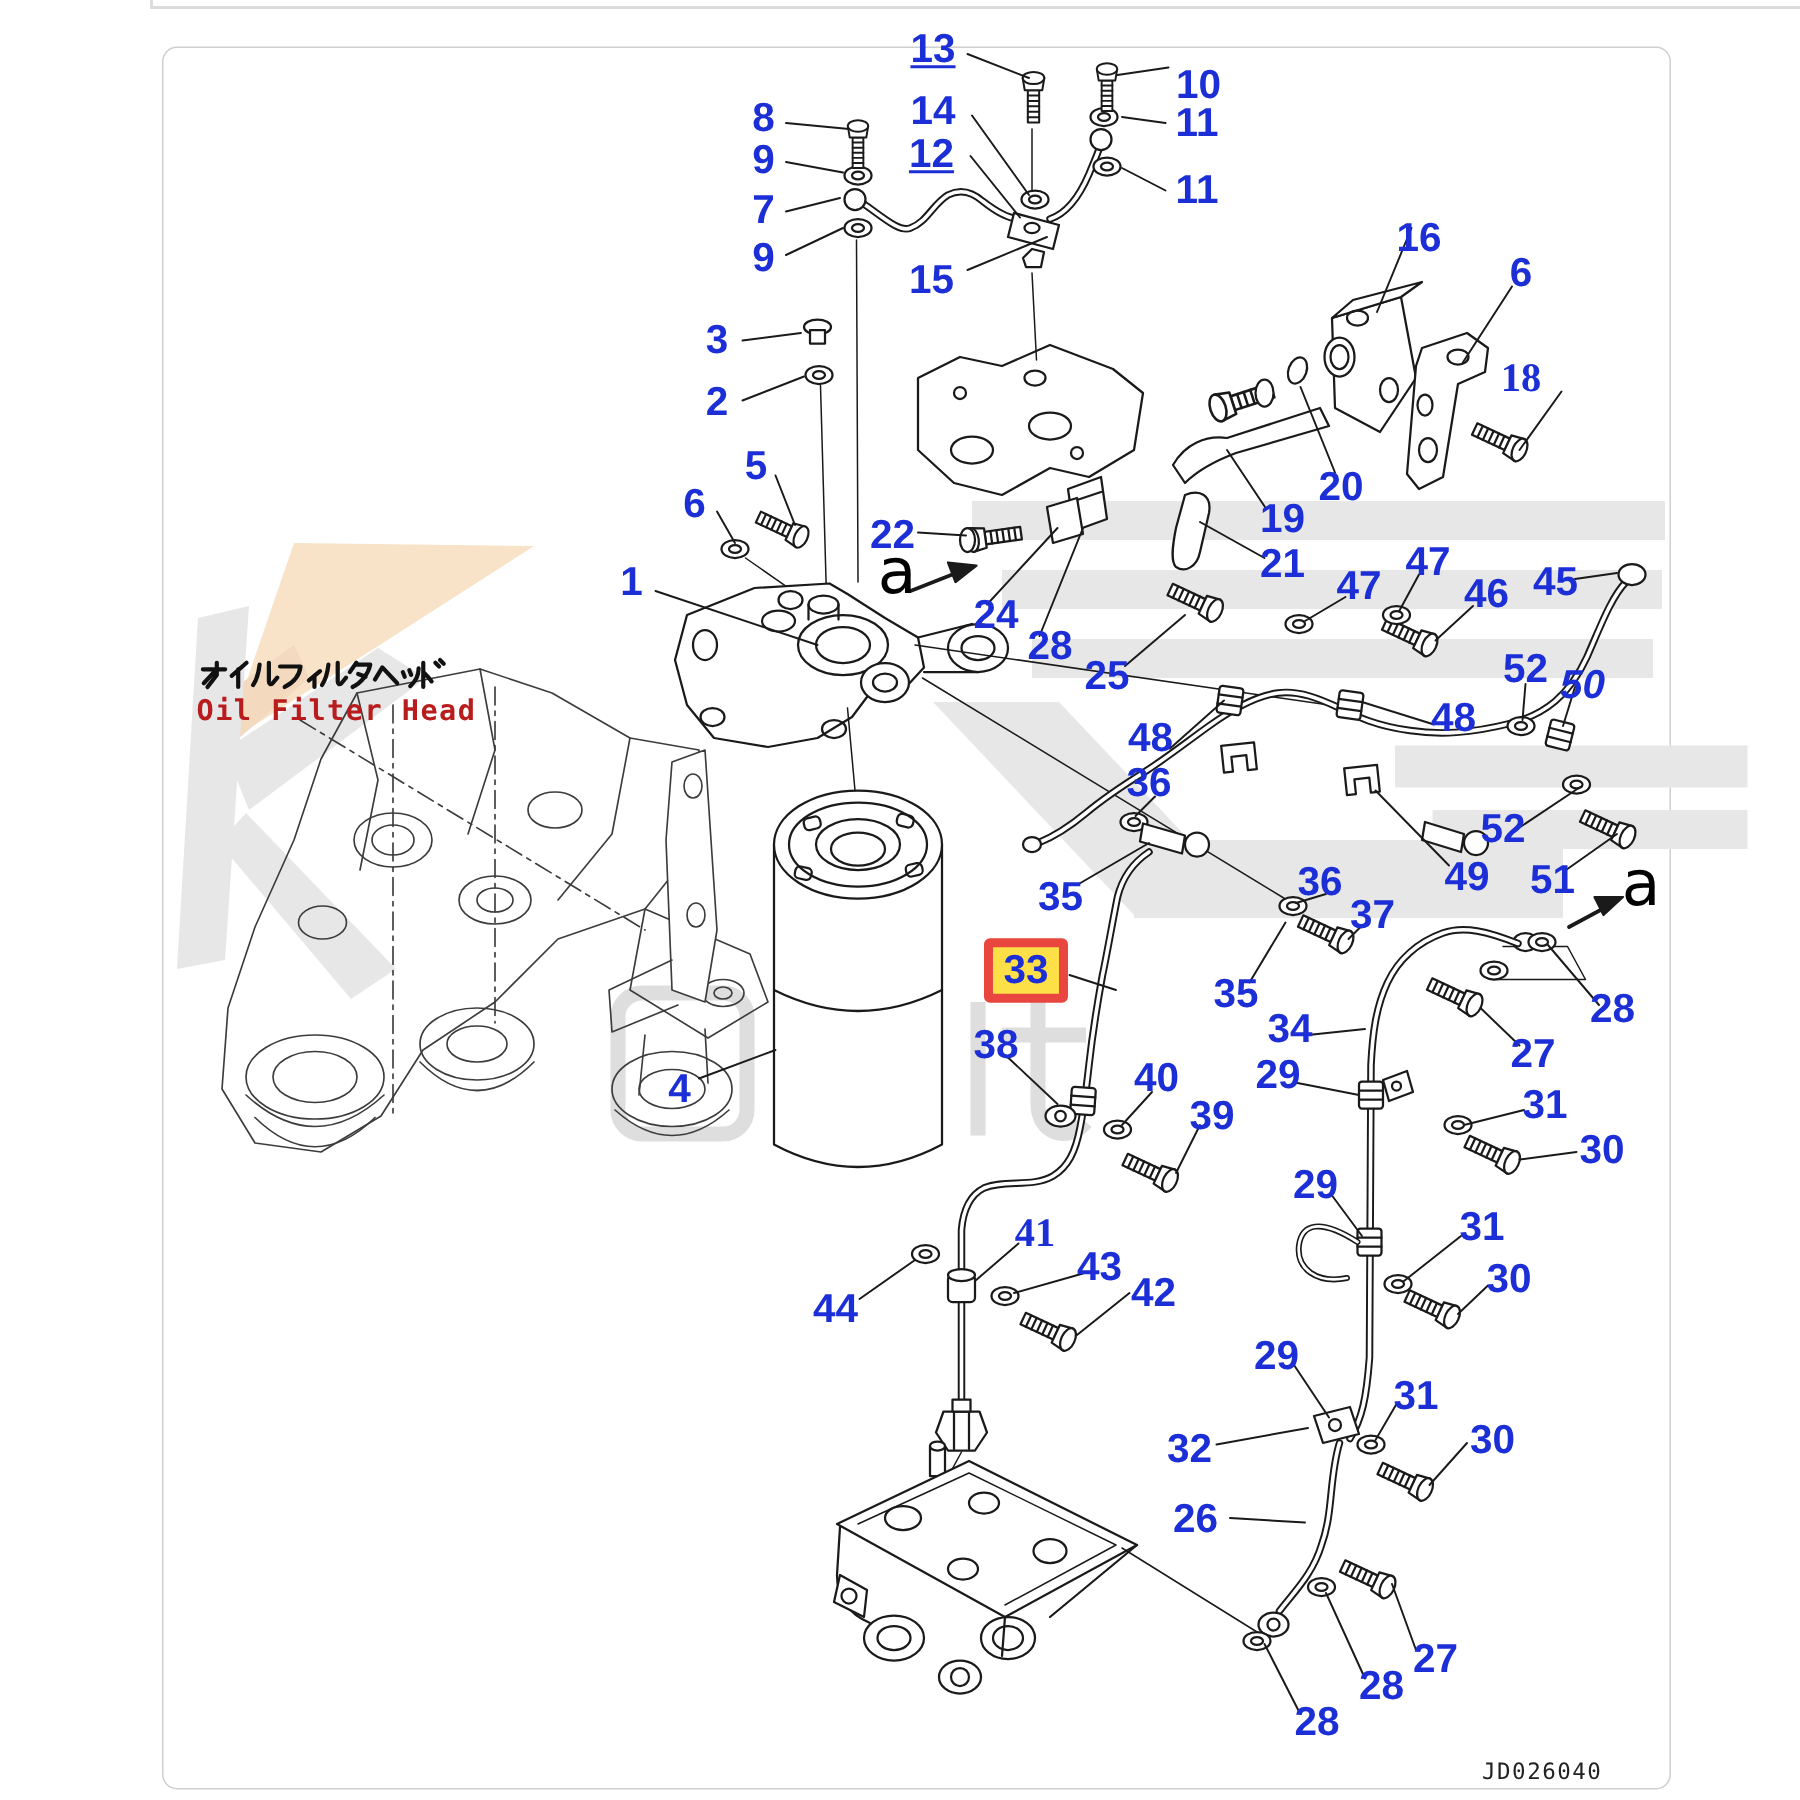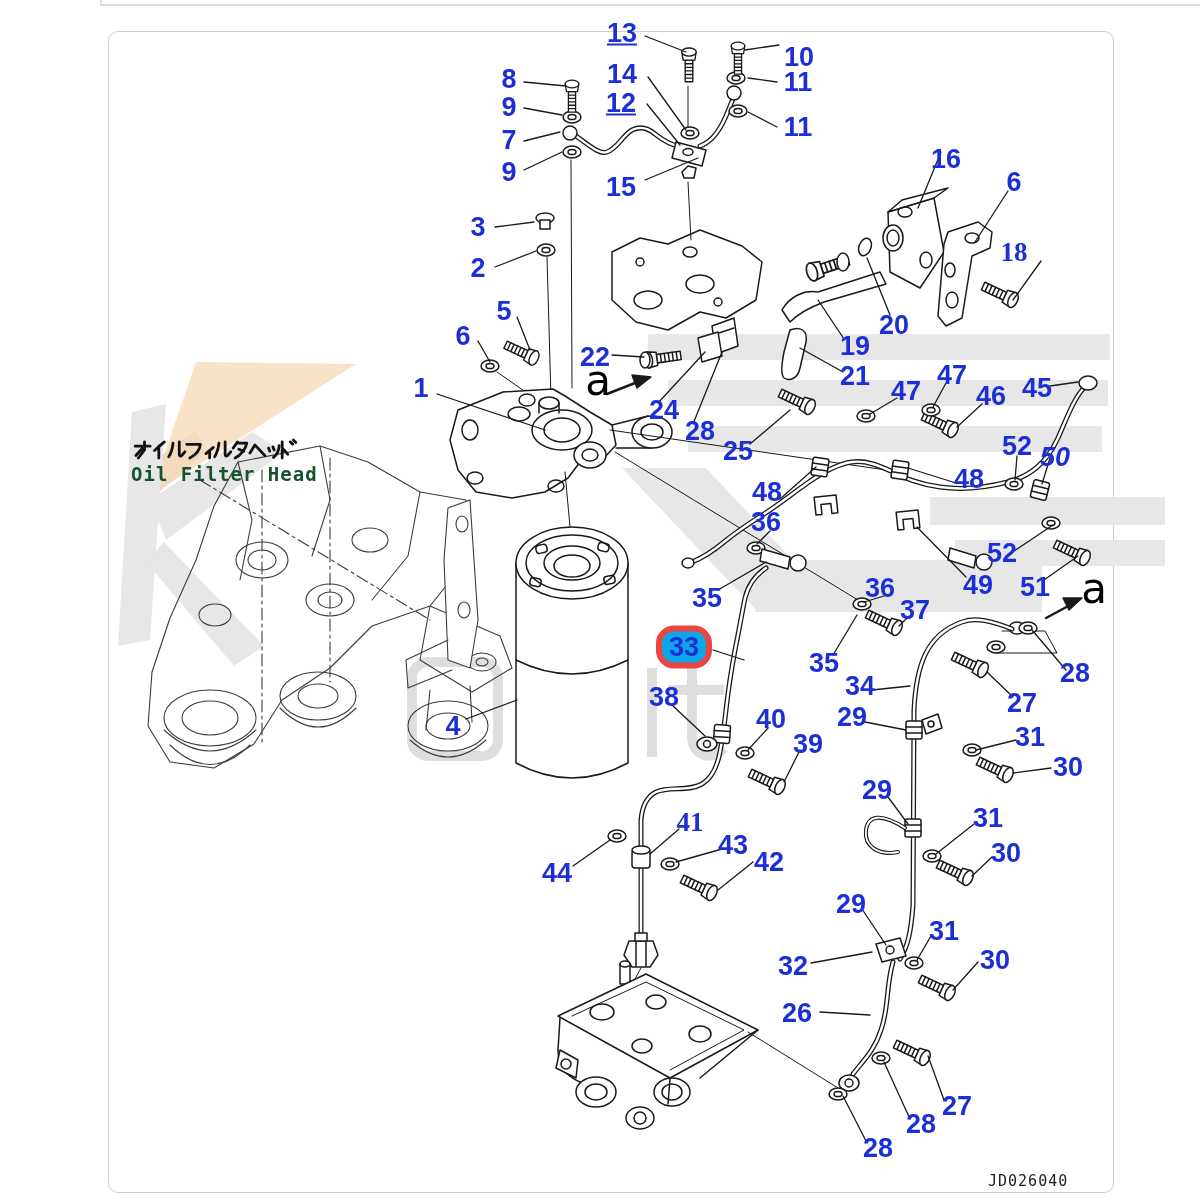--- a/index.html
+++ b/index.html
@@ -7,25 +7,25 @@
         font-family:"Liberation Sans",sans-serif;}
   .topline{position:absolute;left:100px;right:0;top:4px;height:2px;background:#dcdcdc;}
   .toptick{position:absolute;left:100px;top:0;width:2px;height:6px;background:#dcdcdc;}
   .card{position:absolute;left:108px;top:31px;width:1004px;height:1160px;
         border:1.5px solid #cfcfcf;border-radius:10px;background:#fff;}
   svg.art{position:absolute;left:0;top:0;width:1200px;height:1200px;}
   .labels{position:absolute;left:0;top:0;width:1200px;height:1200px;}
   .lbl{position:absolute;transform:translate(-50%,-50%);
        font:700 27px "Liberation Sans",sans-serif;color:var(--blue,#1c2fd6);
        line-height:1;white-space:nowrap;}
-  .lbl.hl{border:6px solid var(--red,#e8463e);border-radius:18px;padding:2px 7px;background:#0ea5e9;}
+  .lbl.hl{border:6px solid var(--red,#e8463e);border-radius:4px;padding:2px 7px;background:#fde047;}
   .vmark{position:absolute;transform:translate(-50%,-50%);
        font:400 42px "DejaVu Sans",sans-serif;color:#000;line-height:1;}
   .title-en{position:absolute;left:131px;top:463px;
-       font:700 19px "DejaVu Sans Mono",monospace;color:#14532d;letter-spacing:1px;}
+       font:700 19px "DejaVu Sans Mono",monospace;color:#b91c1c;letter-spacing:1px;}
   .title-jp-hidden{position:absolute;left:133px;top:441px;width:170px;height:22px;opacity:0;overflow:hidden;}
   .drawno{position:absolute;left:988px;top:1172px;
        font:400 15px "DejaVu Sans Mono",monospace;color:#222;letter-spacing:1px;}
 </style>
 </head>
 <body>
 
 <div class="page">
   <div class="topline"></div>
   <div class="toptick"></div>

